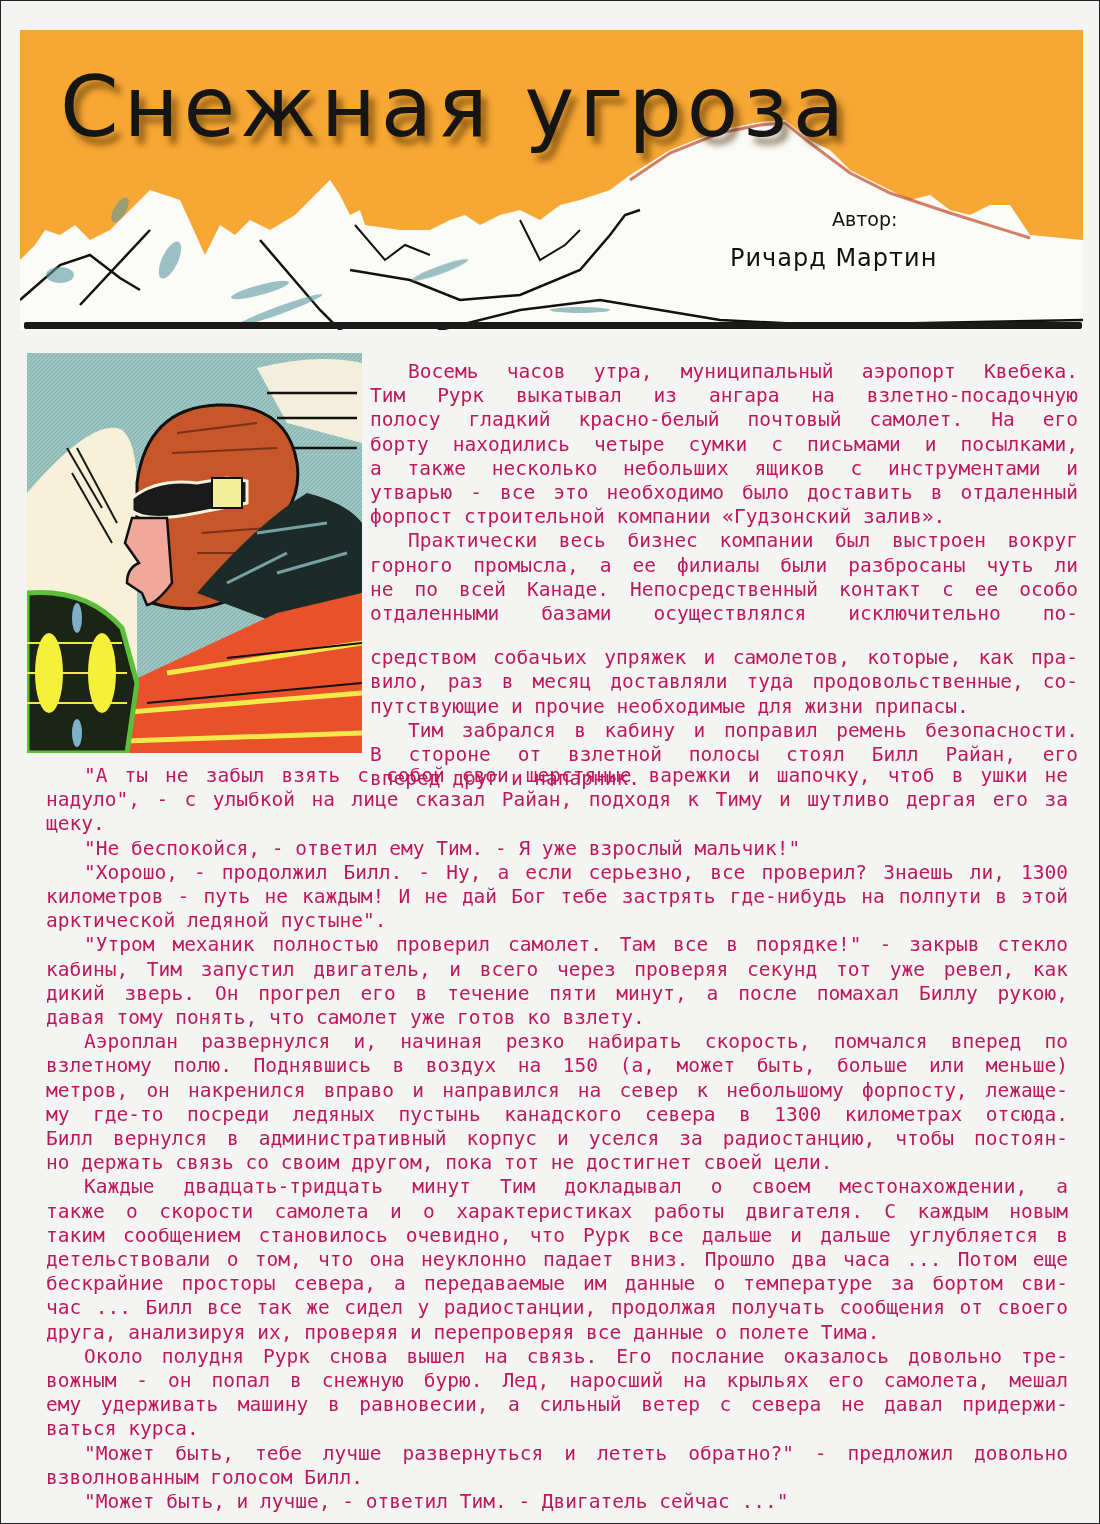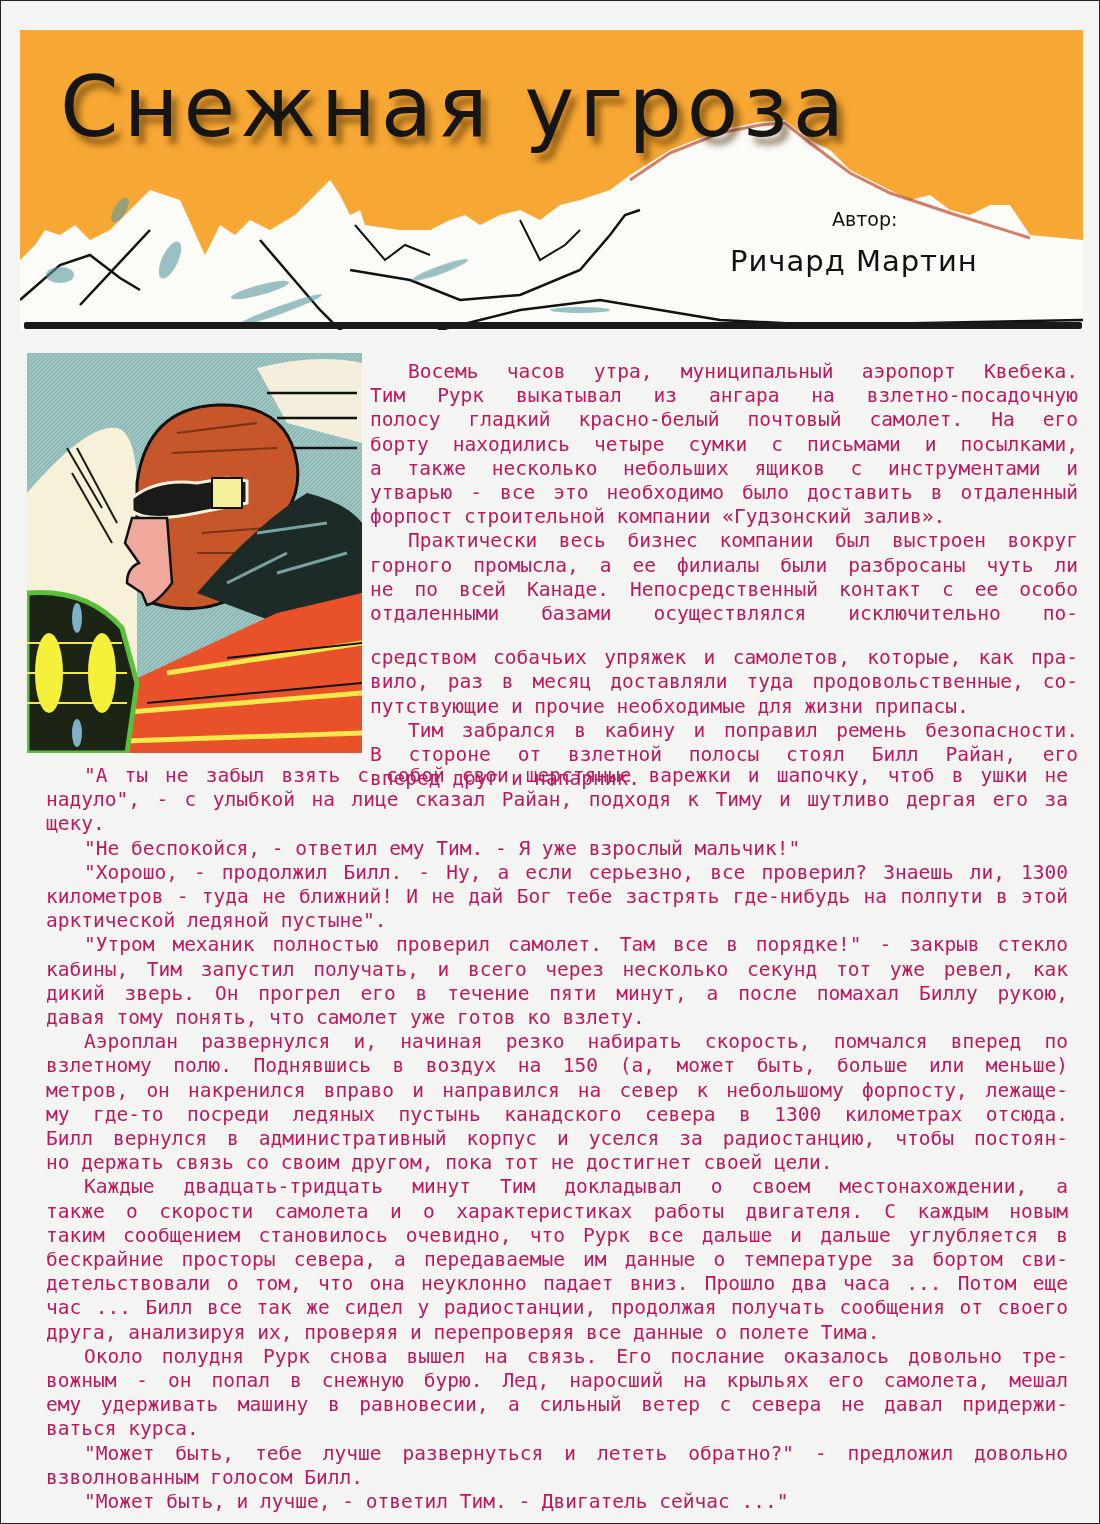--- a/index.html
+++ b/index.html
@@ -28,21 +28,21 @@
     color: #151515;
     text-shadow: 6px 8px 6px rgba(70,40,0,0.55);
     white-space: nowrap;
   }
   .author-label {
     position: absolute; left: 812px; top: 178px;
     font-family: "DejaVu Sans", sans-serif; font-size: 19px; color: #111;
   }
   .author-name {
     position: absolute; left: 710px; top: 214px;
-    font-family: "DejaVu Sans", sans-serif; font-size: 29px; letter-spacing: 1px; color: #111;
+    font-family: "DejaVu Sans", sans-serif; font-size: 24px; letter-spacing: 1px; color: #111;
   }
   .rule {
     position: absolute; left: 24px; top: 322px; width: 1058px; height: 7px;
     background: #1a1a1a; border-radius: 2px;
   }
   .illustration {
     position: absolute; left: 27px; top: 353px; width: 335px; height: 400px;
   }
   .text-block {
     position: absolute;
@@ -167,37 +167,37 @@
     <span class="line indent" style="white-space: nowrap;">Тим забрался в кабину и поправил ремень безопасности.</span>
     <span class="line" style="white-space: nowrap;">В стороне от взлетной полосы стоял Билл Райан, его</span>
     <span class="line last" style="white-space: nowrap;">вперед друг и напарник.</span>
   </div>
 <div class="text-block col-full" id="col-full">
     <span class="line indent" style="white-space: nowrap;">"А ты не забыл взять с собой свои шерстяные варежки и шапочку, чтоб в ушки не</span>
     <span class="line" style="white-space: nowrap;">надуло", - с улыбкой на лице сказал Райан, подходя к Тиму и шутливо дергая его за</span>
     <span class="line last" style="white-space: nowrap;">щеку.</span>
     <span class="line indent last" style="white-space: nowrap;">"Не беспокойся, - ответил ему Тим. - Я уже взрослый мальчик!"</span>
     <span class="line indent" style="white-space: nowrap;">"Хорошо, - продолжил Билл. - Ну, а если серьезно, все проверил? Знаешь ли, 1300</span>
-    <span class="line" style="white-space: nowrap;">километров - туда не ближний! И не дай Бог тебе застрять где-нибудь на полпути в этой</span>
+    <span class="line" style="white-space: nowrap;">километров - путь не каждым! И не дай Бог тебе застрять где-нибудь на полпути в этой</span>
     <span class="line last" style="white-space: nowrap;">арктической ледяной пустыне".</span>
     <span class="line indent" style="white-space: nowrap;">"Утром механик полностью проверил самолет. Там все в порядке!" - закрыв стекло</span>
-    <span class="line" style="white-space: nowrap;">кабины, Тим запустил получать, и всего через несколько секунд тот уже ревел, как</span>
+    <span class="line" style="white-space: nowrap;">кабины, Тим запустил двигатель, и всего через проверяя секунд тот уже ревел, как</span>
     <span class="line" style="white-space: nowrap;">дикий зверь. Он прогрел его в течение пяти минут, а после помахал Биллу рукою,</span>
     <span class="line last" style="white-space: nowrap;">давая тому понять, что самолет уже готов ко взлету.</span>
     <span class="line indent" style="white-space: nowrap;">Аэроплан развернулся и, начиная резко набирать скорость, помчался вперед по</span>
     <span class="line" style="white-space: nowrap;">взлетному полю. Поднявшись в воздух на 150 (а, может быть, больше или меньше)</span>
     <span class="line" style="white-space: nowrap;">метров, он накренился вправо и направился на север к небольшому форпосту, лежаще-</span>
     <span class="line" style="white-space: nowrap;">му где-то посреди ледяных пустынь канадского севера в 1300 километрах отсюда.</span>
     <span class="line" style="white-space: nowrap;">Билл вернулся в административный корпус и уселся за радиостанцию, чтобы постоян-</span>
     <span class="line last" style="white-space: nowrap;">но держать связь со своим другом, пока тот не достигнет своей цели.</span>
     <span class="line indent" style="white-space: nowrap;">Каждые двадцать-тридцать минут Тим докладывал о своем местонахождении, а</span>
     <span class="line" style="white-space: nowrap;">также о скорости самолета и о характеристиках работы двигателя. С каждым новым</span>
     <span class="line" style="white-space: nowrap;">таким сообщением становилось очевидно, что Рурк все дальше и дальше углубляется в</span>
+    <span class="line" style="white-space: nowrap;">детельствовали о том, что она неуклонно падает вниз. Прошло два часа ... Потом еще</span>
     <span class="line" style="white-space: nowrap;">бескрайние просторы севера, а передаваемые им данные о температуре за бортом сви-</span>
-    <span class="line" style="white-space: nowrap;">детельствовали о том, что она неуклонно падает вниз. Прошло два часа ... Потом еще</span>
     <span class="line" style="white-space: nowrap;">час ... Билл все так же сидел у радиостанции, продолжая получать сообщения от своего</span>
     <span class="line last" style="white-space: nowrap;">друга, анализируя их, проверяя и перепроверяя все данные о полете Тима.</span>
     <span class="line indent" style="white-space: nowrap;">Около полудня Рурк снова вышел на связь. Его послание оказалось довольно тре-</span>
     <span class="line" style="white-space: nowrap;">вожным - он попал в снежную бурю. Лед, наросший на крыльях его самолета, мешал</span>
     <span class="line" style="white-space: nowrap;">ему удерживать машину в равновесии, а сильный ветер с севера не давал придержи-</span>
     <span class="line last" style="white-space: nowrap;">ваться курса.</span>
     <span class="line indent" style="white-space: nowrap;">"Может быть, тебе лучше развернуться и лететь обратно?" - предложил довольно</span>
     <span class="line last" style="white-space: nowrap;">взволнованным голосом Билл.</span>
     <span class="line indent last" style="white-space: nowrap;">"Может быть, и лучше, - ответил Тим. - Двигатель сейчас ..."</span>
   </div>

